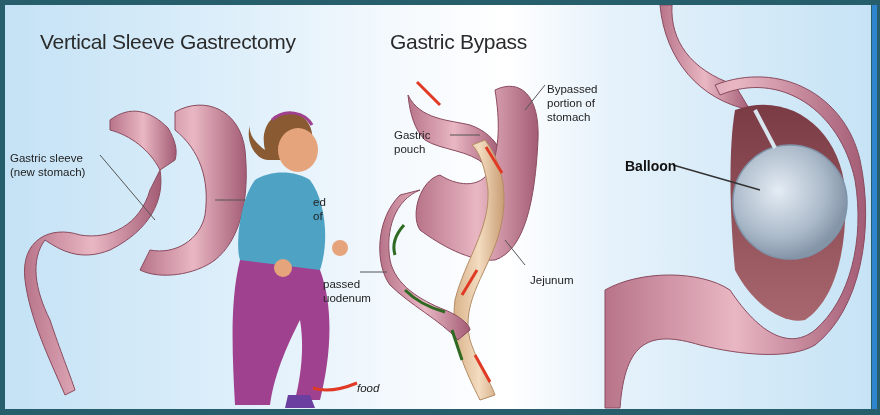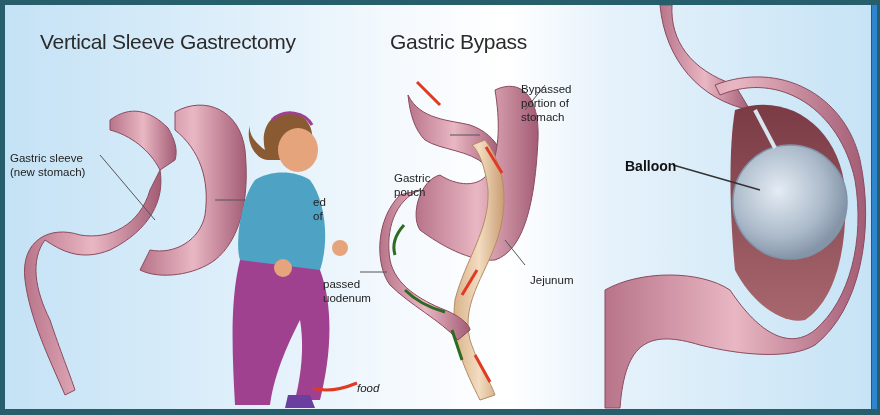--- a/index.html
+++ b/index.html
@@ -89,23 +89,23 @@
   </svg>
 
   <div class="title" style="left:385px; top:25px;">Gastric Bypass</div>
   <div class="title" style="left:35px; top:25px;">Vertical Sleeve Gastrectomy</div>
 
   <div class="lbl" style="left:5px; top:146px;">Gastric sleeve
 (new stomach)</div>
   <div class="lbl" style="left:308px; top:190px;">ed
 of</div>
 
-  <div class="lbl" style="left:389px; top:123px;margin-top:43px;">Gastric
+  <div class="lbl" style="left:389px; top:123px;">Gastric
 pouch</div>
-  <div class="lbl" style="left:516px; top:77px;">Bypassed
+  <div class="lbl" style="left:542px; top:77px;">Bypassed
 portion of
 stomach</div>
   <div class="lbl" style="left:318px; top:264px;margin-top:8px;">passed
 uodenum</div>
   <div class="lbl" style="left:525px; top:268px;">Jejunum</div>
   <div class="lbl italic" style="left:352px; top:376px;">food</div>
   <div class="lbl italic" style="left:365px; top:402px; font-size:10px;">digestive juice</div>
 
   <div class="lbl-bold" style="left:620px; top:153px;">Balloon</div>
 </div>

